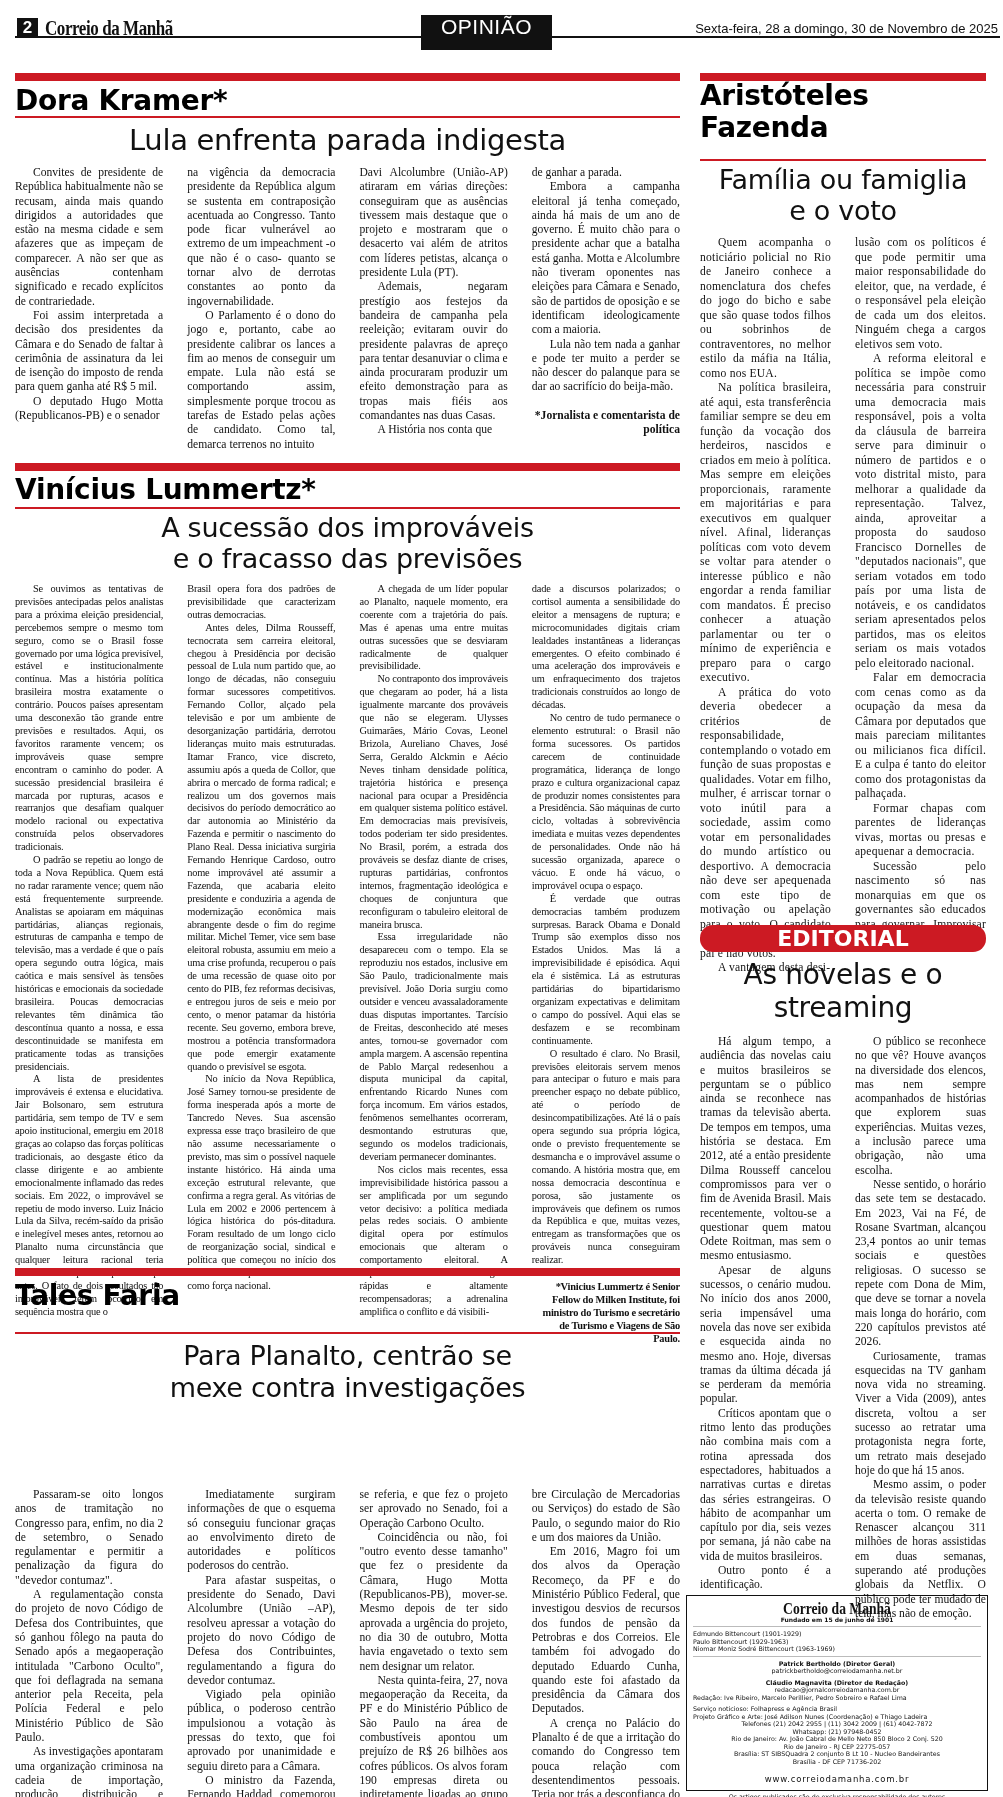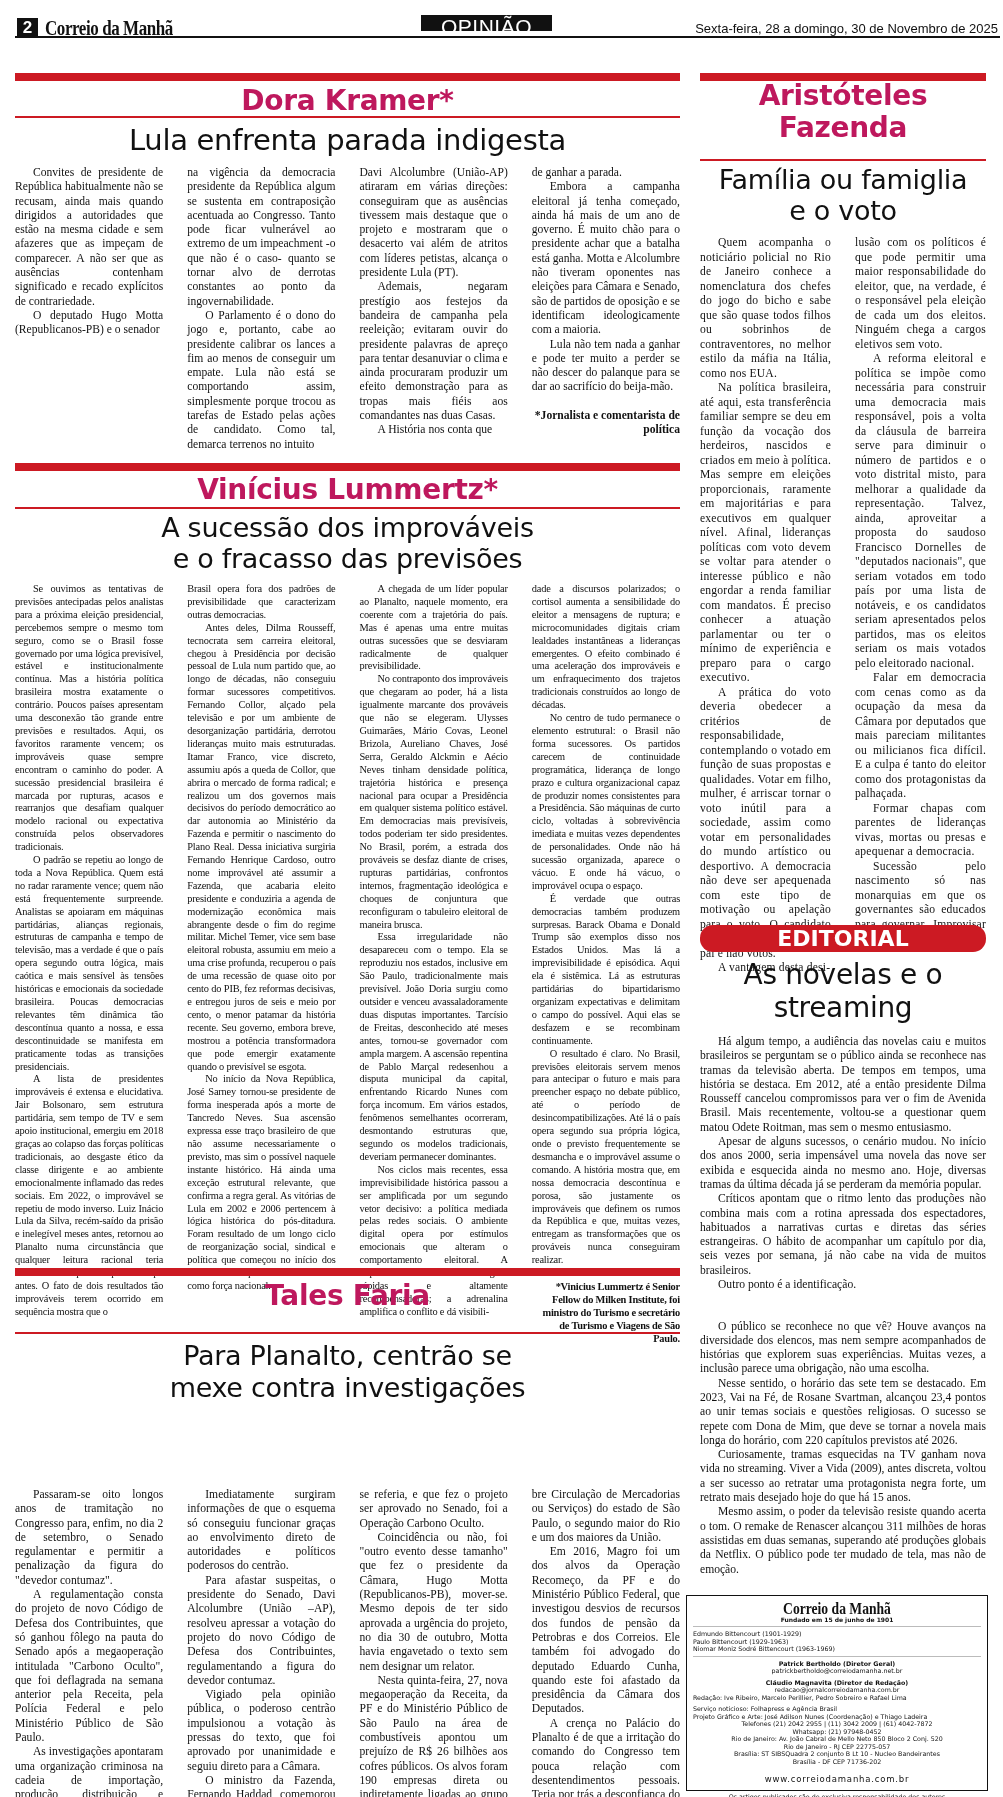--- a/index.html
+++ b/index.html
@@ -2,26 +2,26 @@
 <html><head>
 <meta charset="utf-8">
 <style>
   * { box-sizing: border-box; margin: 0; padding: 0; }
   html, body { width: 1003px; height: 1797px; background: #fff; overflow: hidden; }
   body { position: relative; font-family: "Liberation Serif", serif; color: #111; }
 
   .header { position: absolute; left: 15px; top: 14px; width: 985px; height: 24px; border-bottom: 2px solid #111; }
   .page-num { position: absolute; left: 2px; top: 4px; width: 21px; height: 19px; background: #111; color: #fff; font: bold 17px "Liberation Sans", sans-serif; text-align: center; line-height: 19px; }
   .masthead-name { position: absolute; left: 30px; top: 3px; font: bold 20px "Liberation Serif", serif; letter-spacing: -0.5px; transform: scaleX(0.85); transform-origin: left; }
-  .section-tag { position: absolute; left: 406px; top: 1px; width: 131px; height: 16px; background: #111; color: #fff; font: 21px "Liberation Sans", sans-serif; text-align: center; line-height: 24px; letter-spacing: 0.5px; }
+  .section-tag { position: absolute; left: 406px; top: 1px; width: 131px; height: 35px; background: #111; color: #fff; font: 21px "Liberation Sans", sans-serif; text-align: center; line-height: 24px; letter-spacing: 0.5px; }
   .date { position: absolute; right: 2px; top: 7px; font: 13px "Liberation Sans", sans-serif; }
 
   .redbar { position: absolute; height: 8px; background: #cc1a23; }
   .redline { position: absolute; height: 2px; background: #cc1a23; }
-  .author { position: absolute; font: bold 28px "DejaVu Sans", sans-serif; text-align: center; color: #be185d; letter-spacing: -0.3px; }
+  .author { position: absolute; font: bold 28px "DejaVu Sans", sans-serif; color: #000000; letter-spacing: -0.3px; }
   .headline { position: absolute; font: 27px "DejaVu Sans", sans-serif; text-align: center; color: #111; line-height: 31px; letter-spacing: -0.3px; }
 
   .cols { position: absolute; display: flex; gap: 24px; }
   .col { flex: 1; font-size: 11.6px; line-height: 14.3px; text-align: justify; hyphens: auto; }
   .col p { text-indent: 18px; }
   .col p.noindent { text-indent: 0; }
   .col p.sig { text-align: right; font-weight: bold; text-indent: 0; margin-top: 14px; }
   .small .col { font-size: 10.4px; line-height: 12.9px; letter-spacing: -0.2px; }
   .right .col { font-size: 11.6px; line-height: 14.5px; letter-spacing: 0.2px; }
 
@@ -47,20 +47,21 @@
   <div class="date">Sexta-feira, 28 a domingo, 30 de Novembro de 2025</div>
 </div>
 
 <div class="redbar" style="left:15px;top:73px;width:665px;"></div>
 <div class="author" style="left:15px;top:84px;width:665px;">Dora Kramer*</div>
 <div class="redline" style="left:15px;top:116px;width:665px;"></div>
 <div class="headline" style="left:15px;top:122px;width:665px;font-size:29px;line-height:36px;">Lula enfrenta parada indigesta</div>
 <div class="cols" id="kramer-cols" style="left:15px;top:166px;width:665px;height:270px;">
     <div class="col">
       <p>Convites de presidente de República habitualmente não se recusam, ainda mais quando dirigidos a autoridades que estão na mesma cidade e sem afazeres que as impeçam de comparecer. A não ser que as ausências contenham significado e recado explícitos de contrariedade.</p>
+      <p>Foi assim interpretada a decisão dos presidentes da Câmara e do Senado de faltar à cerimônia de assinatura da lei de isenção do imposto de renda para quem ganha até R$ 5 mil.</p>
       <p>O deputado Hugo Motta (Republicanos-PB) e o senador</p>
     </div>
     <div class="col">
       <p class="noindent">na vigência da democracia presidente da República algum se sustenta em contraposição acentuada ao Congresso. Tanto pode ficar vulnerável ao extremo de um impeachment -o que não é o caso- quanto se tornar alvo de derrotas constantes ao ponto da ingovernabilidade.</p>
       <p>O Parlamento é o dono do jogo e, portanto, cabe ao presidente calibrar os lances a fim ao menos de conseguir um empate. Lula não está se comportando assim, simplesmente porque trocou as tarefas de Estado pelas ações de candidato. Como tal, demarca terrenos no intuito</p>
     </div>
     <div class="col">
       <p class="noindent">Davi Alcolumbre (União-AP) atiraram em várias direções: conseguiram que as ausências tivessem mais destaque que o projeto e mostraram que o desacerto vai além de atritos com líderes petistas, alcança o presidente Lula (PT).</p>
       <p>Ademais, negaram prestígio aos festejos da bandeira de campanha pela reeleição; evitaram ouvir do presidente palavras de apreço para tentar desanuviar o clima e ainda procuraram produzir um efeito demonstração para as tropas mais fiéis aos comandantes nas duas Casas.</p>
       <p>A História nos conta que</p>
@@ -164,21 +165,21 @@
       <p>Formar chapas com parentes de lideranças vivas, mortas ou presas e apequenar a democracia.</p>
       <p>Sucessão pelo nascimento só nas monarquias em que os governantes são educados para governar. Improvisar beira o ridículo.</p>
     </div>
   </div>
 
 <div class="editorial-tag">EDITORIAL</div>
 <div class="headline" style="left:700px;top:958px;width:286px;font-size:28px;line-height:33px;">
   <div>As novelas e o</div>
   <div>streaming</div>
 </div>
-<div class="cols" id="editorial-cols" style="left:700px;top:1035px;width:286px;height:545px;flex-direction:column;">
+<div class="cols" id="editorial-cols" style="left:700px;top:1035px;width:286px;height:545px;">
     <div class="col">
       <p>Há algum tempo, a audiência das novelas caiu e muitos brasileiros se perguntam se o público ainda se reconhece nas tramas da televisão aberta. De tempos em tempos, uma história se destaca. Em 2012, até a então presidente Dilma Rousseff cancelou compromissos para ver o fim de Avenida Brasil. Mais recentemente, voltou-se a questionar quem matou Odete Roitman, mas sem o mesmo entusiasmo.</p>
       <p>Apesar de alguns sucessos, o cenário mudou. No início dos anos 2000, seria impensável uma novela das nove ser exibida e esquecida ainda no mesmo ano. Hoje, diversas tramas da última década já se perderam da memória popular.</p>
       <p>Críticos apontam que o ritmo lento das produções não combina mais com a rotina apressada dos espectadores, habituados a narrativas curtas e diretas das séries estrangeiras. O hábito de acompanhar um capítulo por dia, seis vezes por semana, já não cabe na vida de muitos brasileiros.</p>
       <p>Outro ponto é a identificação.</p>
     </div>
     <div class="col">
       <p>O público se reconhece no que vê? Houve avanços na diversidade dos elencos, mas nem sempre acompanhados de histórias que explorem suas experiências. Muitas vezes, a inclusão parece uma obrigação, não uma escolha.</p>
       <p>Nesse sentido, o horário das sete tem se destacado. Em 2023, Vai na Fé, de Rosane Svartman, alcançou 23,4 pontos ao unir temas sociais e questões religiosas. O sucesso se repete com Dona de Mim, que deve se tornar a novela mais longa do horário, com 220 capítulos previstos até 2026.</p>
       <p>Curiosamente, tramas esquecidas na TV ganham nova vida no streaming. Viver a Vida (2009), antes discreta, voltou a ser sucesso ao retratar uma protagonista negra forte, um retrato mais desejado hoje do que há 15 anos.</p>

